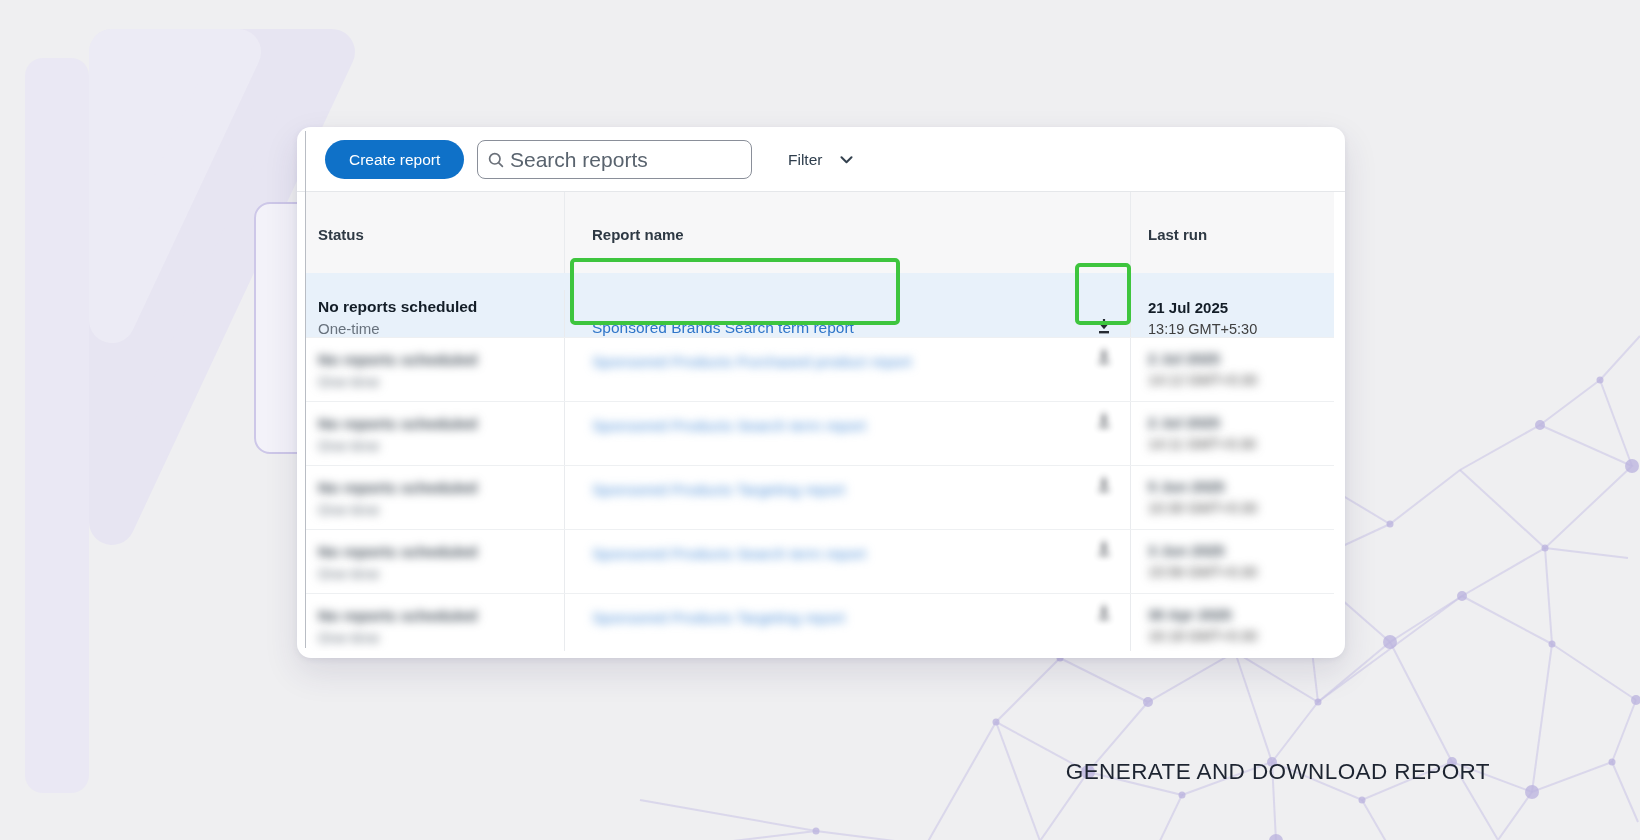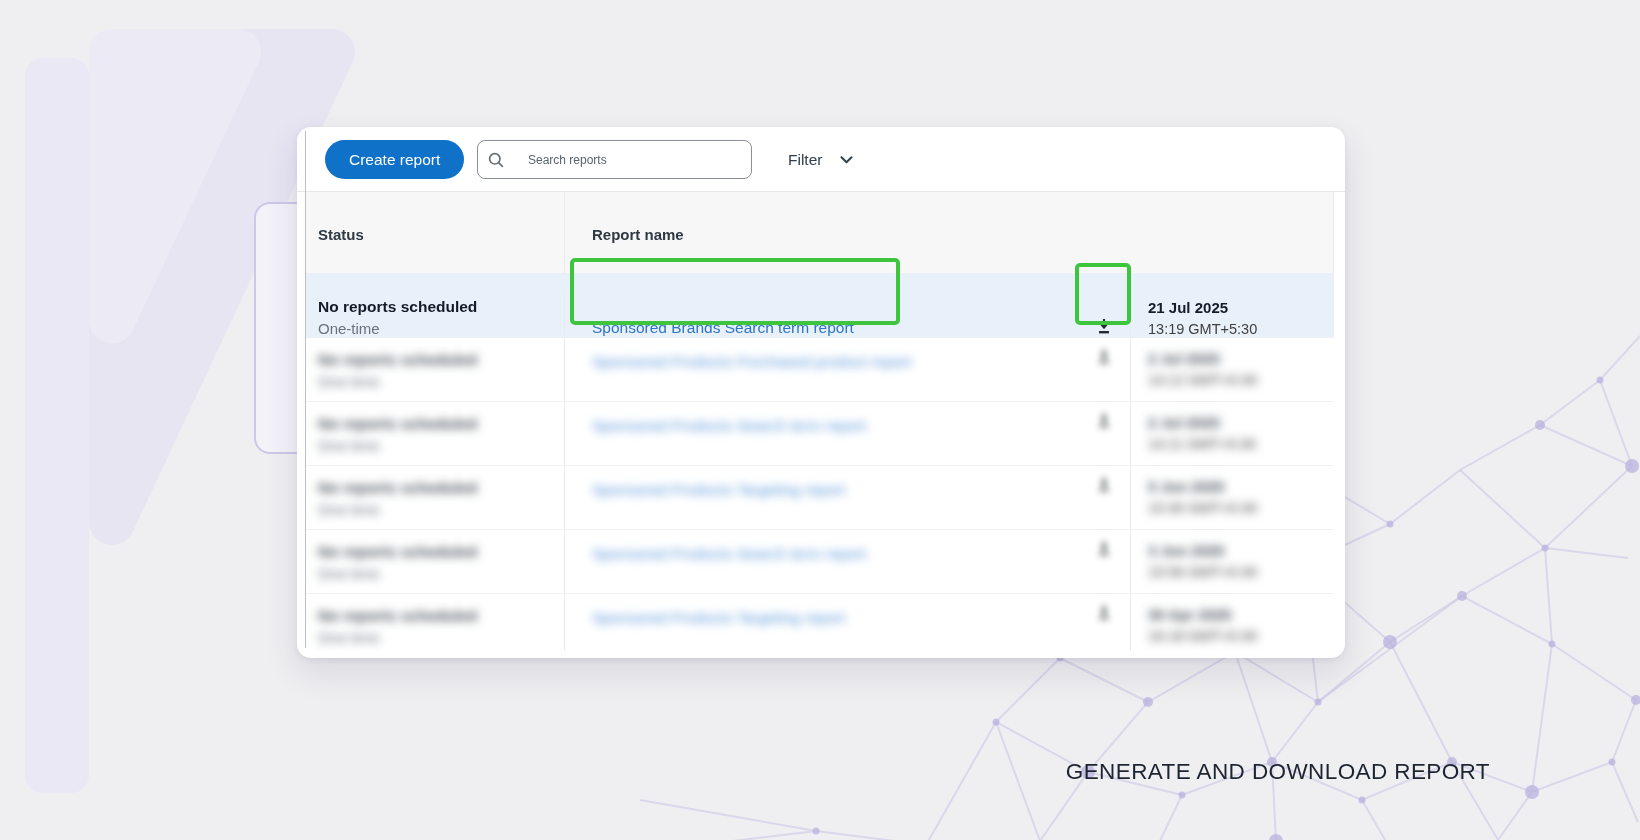--- a/index.html
+++ b/index.html
@@ -20,22 +20,22 @@
 
   
   .toolbar{position:absolute;left:0;right:0;top:0;height:65px;box-sizing:border-box;
            border-bottom:1px solid #e5e7ea;}
   .btn-primary{position:absolute;left:28px;top:13px;height:39px;padding:0 24px;
       border:none;border-radius:20px;background:var(--btn,#0f71c8);color:#fff;
       font-size:15.5px;font-weight:500;font-family:inherit;cursor:pointer;}
   .search{position:absolute;left:180px;top:13px;width:275px;height:39px;box-sizing:border-box;
       border:1.5px solid #8a8f99;border-radius:8px;background:#fff;
       display:flex;align-items:center;padding:0 10px;}
-  .search input{border:none;outline:none;flex:1;min-width:0;font-size:12px;
-      font-family:inherit;color:#0f766e;background:transparent;margin-left:22px;}
+  .search input{border:none;outline:none;flex:1;min-width:0;font-size:21px;
+      font-family:inherit;color:#0f766e;background:transparent;margin-left:4px;}
   .search input::placeholder{color:#59636e;opacity:1;}
   .filter{position:absolute;left:491px;top:13px;height:39px;display:flex;align-items:center;
       gap:18px;cursor:pointer;font-size:15.5px;font-weight:500;color:#2e3d4c;}
 
   
   .table{position:absolute;left:8px;top:65px;width:1029px;height:459px;overflow:hidden;}
   .thead{height:81px;background:#f7f7f8;display:flex;box-sizing:border-box;}
   .hcell{box-sizing:border-box;padding-top:34px;font-size:15px;font-weight:700;color:#2e3944;}
   .hcell.h-status{width:260px;padding-left:13px;border-right:1px solid #e9ebee;}
   .hcell.h-name{flex:1;padding-left:27px;border-right:1px solid #e9ebee;}
@@ -160,20 +160,21 @@
         <svg width="13" height="8" viewBox="0 0 13 8">
           <path d="M1.5 1.3 L6.5 6.2 L11.5 1.3" stroke="#33414e" stroke-width="2" fill="none" stroke-linecap="round" stroke-linejoin="round"></path>
         </svg>
       </div>
     </div>
 
     <div class="table">
       <div class="thead">
         <div class="hcell h-status">Status</div>
         <div class="hcell h-name">Report name</div>
+        <div class="hcell h-last">Last run</div>
       </div>
       <div>
           <div class="trow highlighted">
     <div class="cell c-status">
       <div class="status-main">No reports scheduled</div>
       <div class="status-sub">One-time</div>
     </div>
     <div class="cell c-name">
       <a class="report-link">Sponsored Brands Search term report</a>
       <button class="dl-btn">

